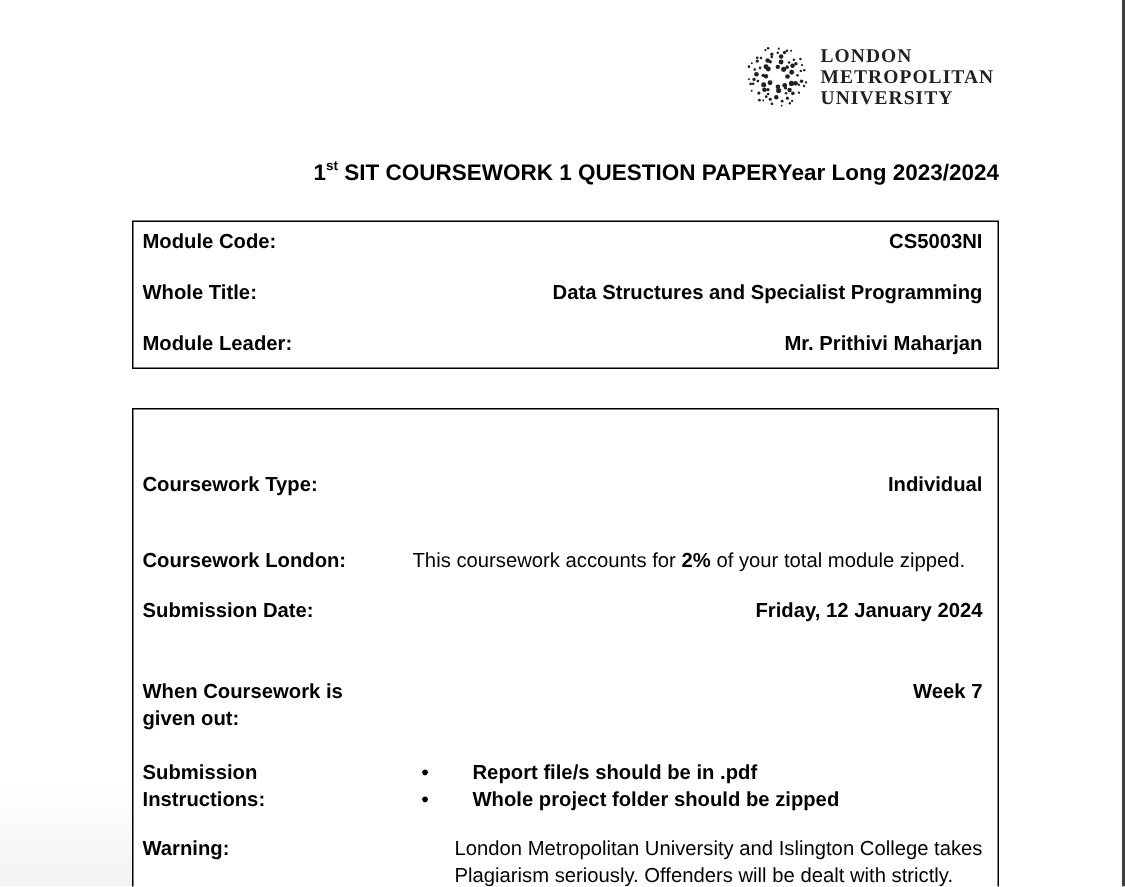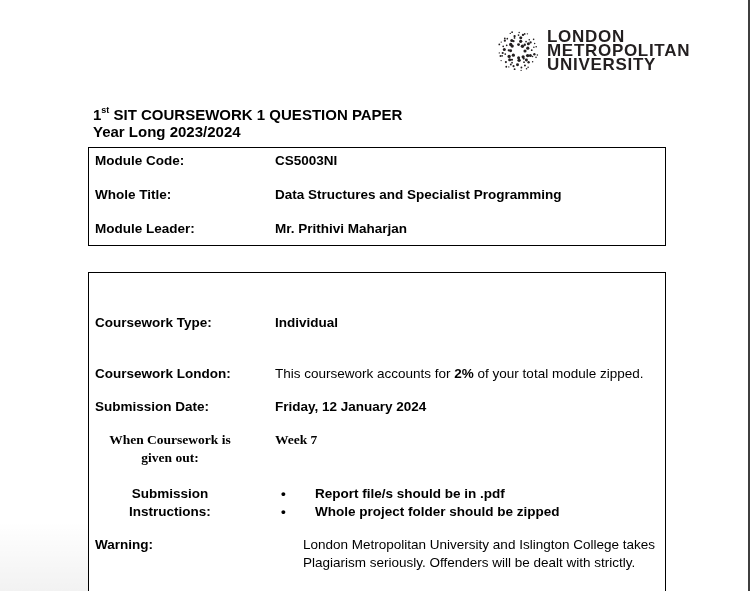--- a/index.html
+++ b/index.html
@@ -22,56 +22,56 @@
     background: linear-gradient(to bottom, rgba(0,0,0,0), rgba(0,0,0,0.05));
   }
 
   
   .logo {
     position: absolute; left: 496px; top: 29px;
     display: flex; align-items: center; gap: 7px;
   }
   .logo svg { display: block; }
   .logo-wordmark {
-    font-size: 17px; font-weight: bold;
+    font-size: 13px; font-weight: bold;
     letter-spacing: 0.7px; line-height: 14px;
-    color: #231f20; white-space: pre-line;
+    color: #231f20; white-space: pre-line; font-family: Liberation Serif, serif;
   }
 
   
   .heading-row {
     position: absolute; left: 93px; top: 106px; width: 573px;
     display: flex; justify-content: flex-end; align-items: baseline;
-    font-size: 15px; font-weight: bold; flex-direction: column;
+    font-size: 15px; font-weight: bold;
   }
   .heading-row sup { font-size: 9px; position: relative; top: -1px; }
 
   
   .info-box {
     position: absolute; left: 88px; width: 578px;
     border: 1.5px solid #000;
     box-sizing: border-box;
     background: #fff;
     font-size: 13.5px; line-height: 18px;
   }
   .box-module   { top: 147px; height: 99px;  padding: 4px 8px 0 6px; }
   .box-coursework { top: 272px; height: 360px; padding: 5px 8px 0 6px; }
 
   .info-row { display: grid; grid-template-columns: 180px 1fr; }
   .info-row .row-label { font-weight: bold; }
-  .info-row .row-label span { display: inline-block; max-width: 150px; text-align: center; }
+  .info-row .row-label span { display: inline-block; max-width: 150px; }
   .row-value { padding-right: 2px; }
-  .bold { font-weight: bold; }
+  .bold { font-weight: bold; text-align: right; }
 
   .box-module .info-row { margin-bottom: 16px; }
 
   .mb-xl { margin-bottom: 33px; margin-top: 36px; }
   .mb-md { margin-bottom: 15px; }
-  .mb-lg { margin-bottom: 15px; }
-  .mb-ml { margin-bottom: 18px; font-family: Liberation Serif, serif; }
+  .mb-lg { margin-bottom: 36px; }
+  .mb-ml { margin-bottom: 18px; }
 
   .bullet-line { display: flex; font-weight: bold; }
   .bullet-dot { width: 40px; padding-left: 6px; box-sizing: border-box; }
   .warning-value { text-align: justify; margin-left: 28px; }
 </style>
 </head>
 <body>
 
 <div class="page-right-edge"></div>
 <div class="page-bottom-fade"></div>

